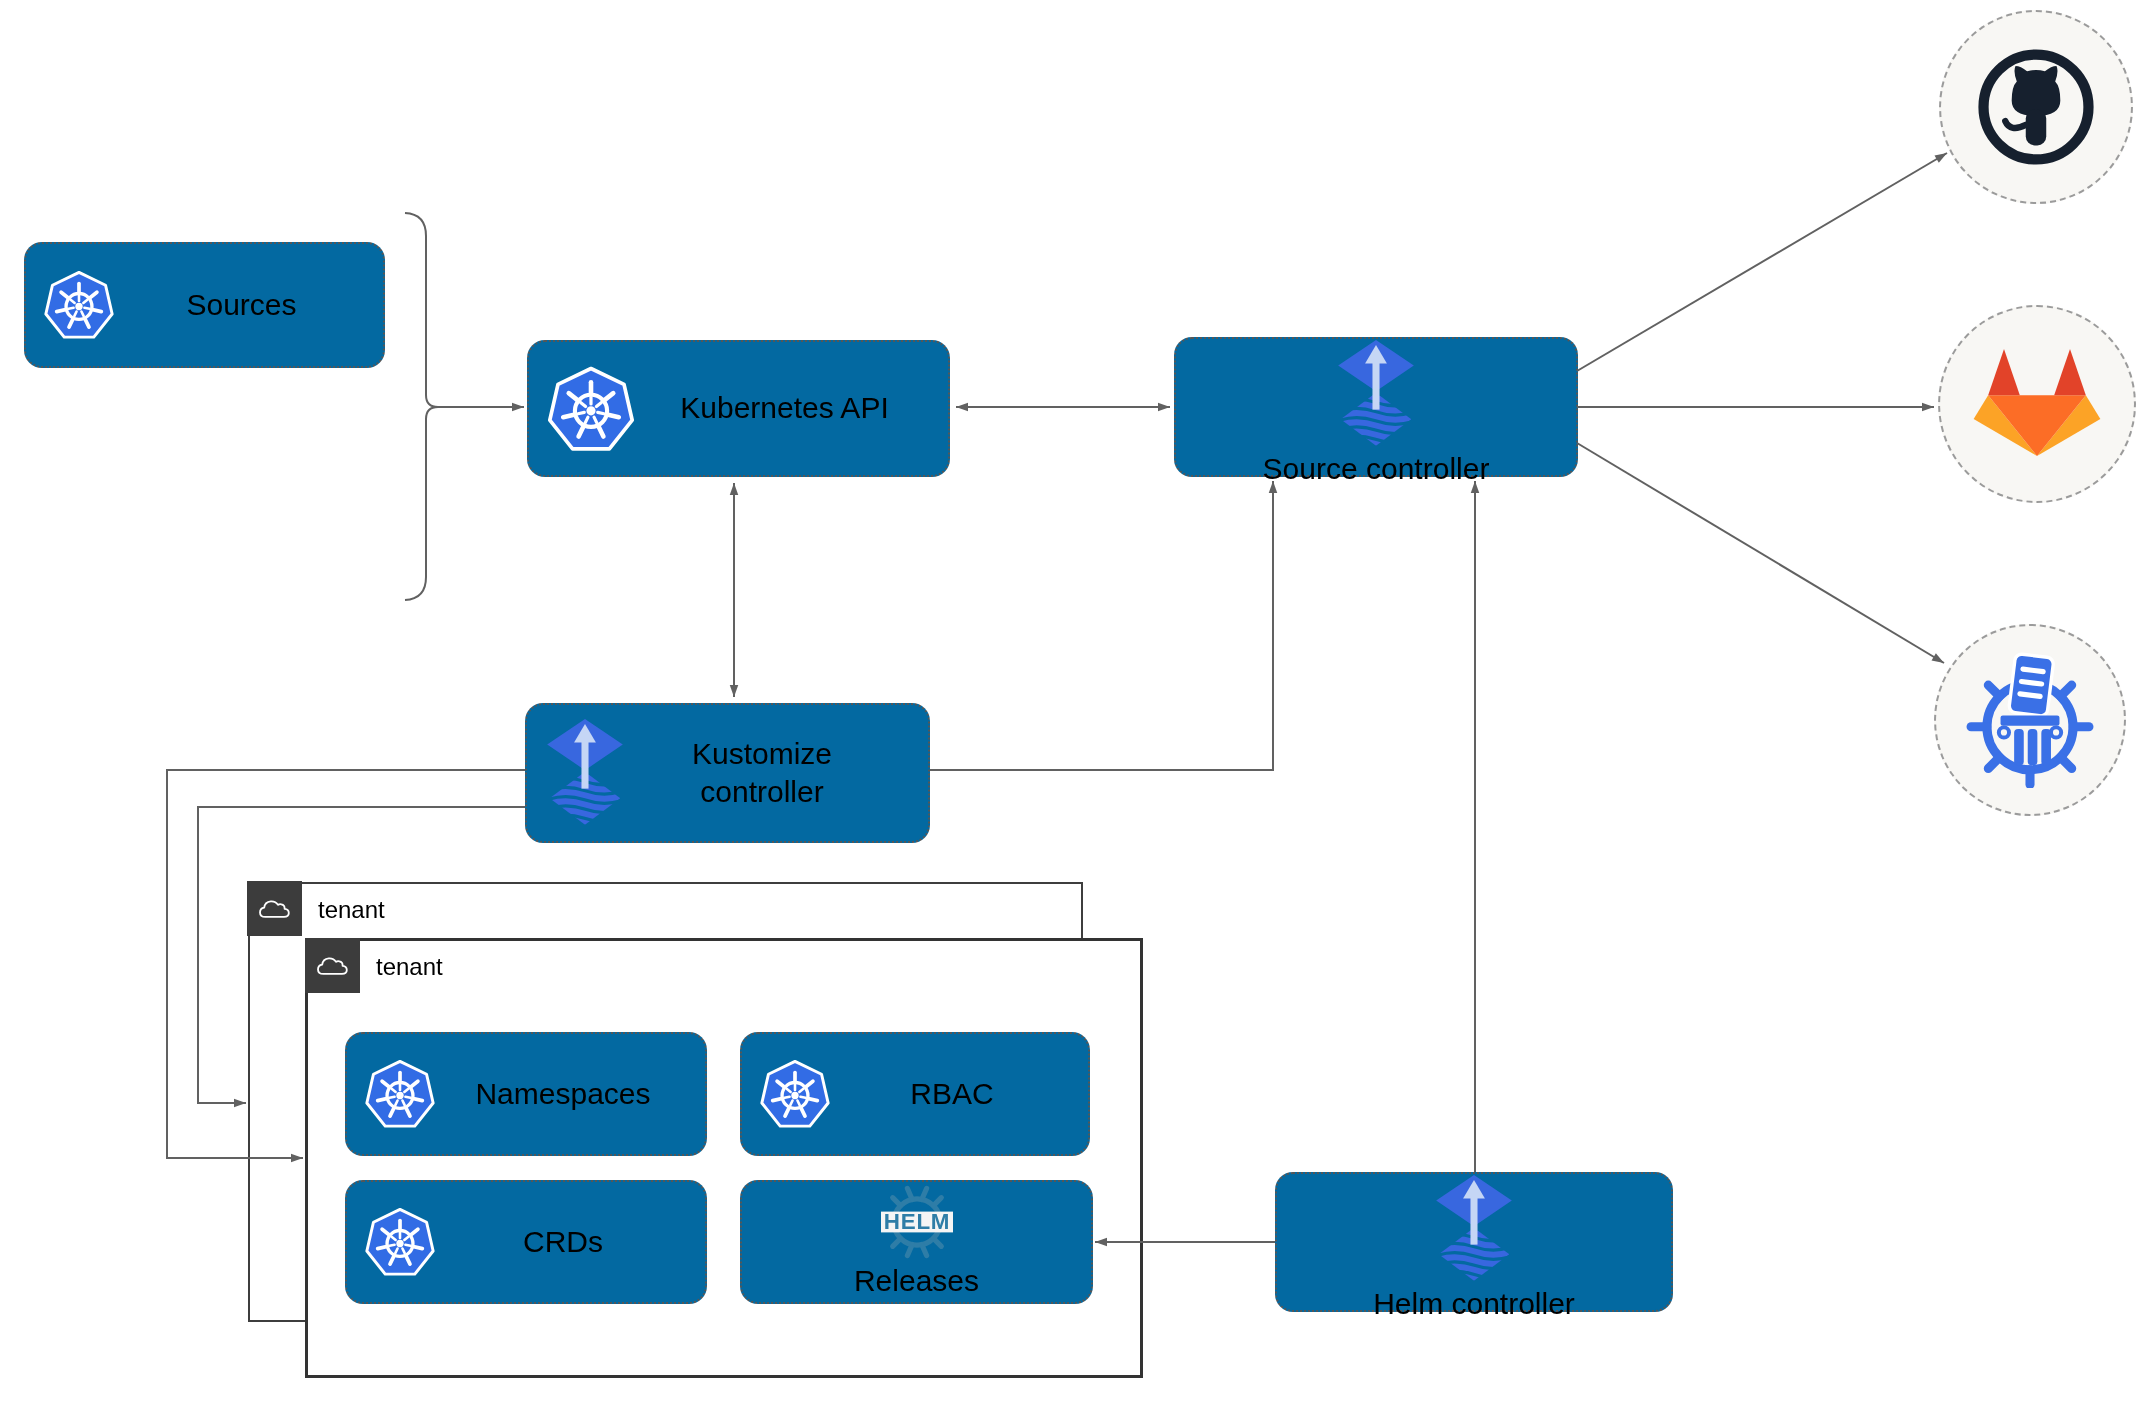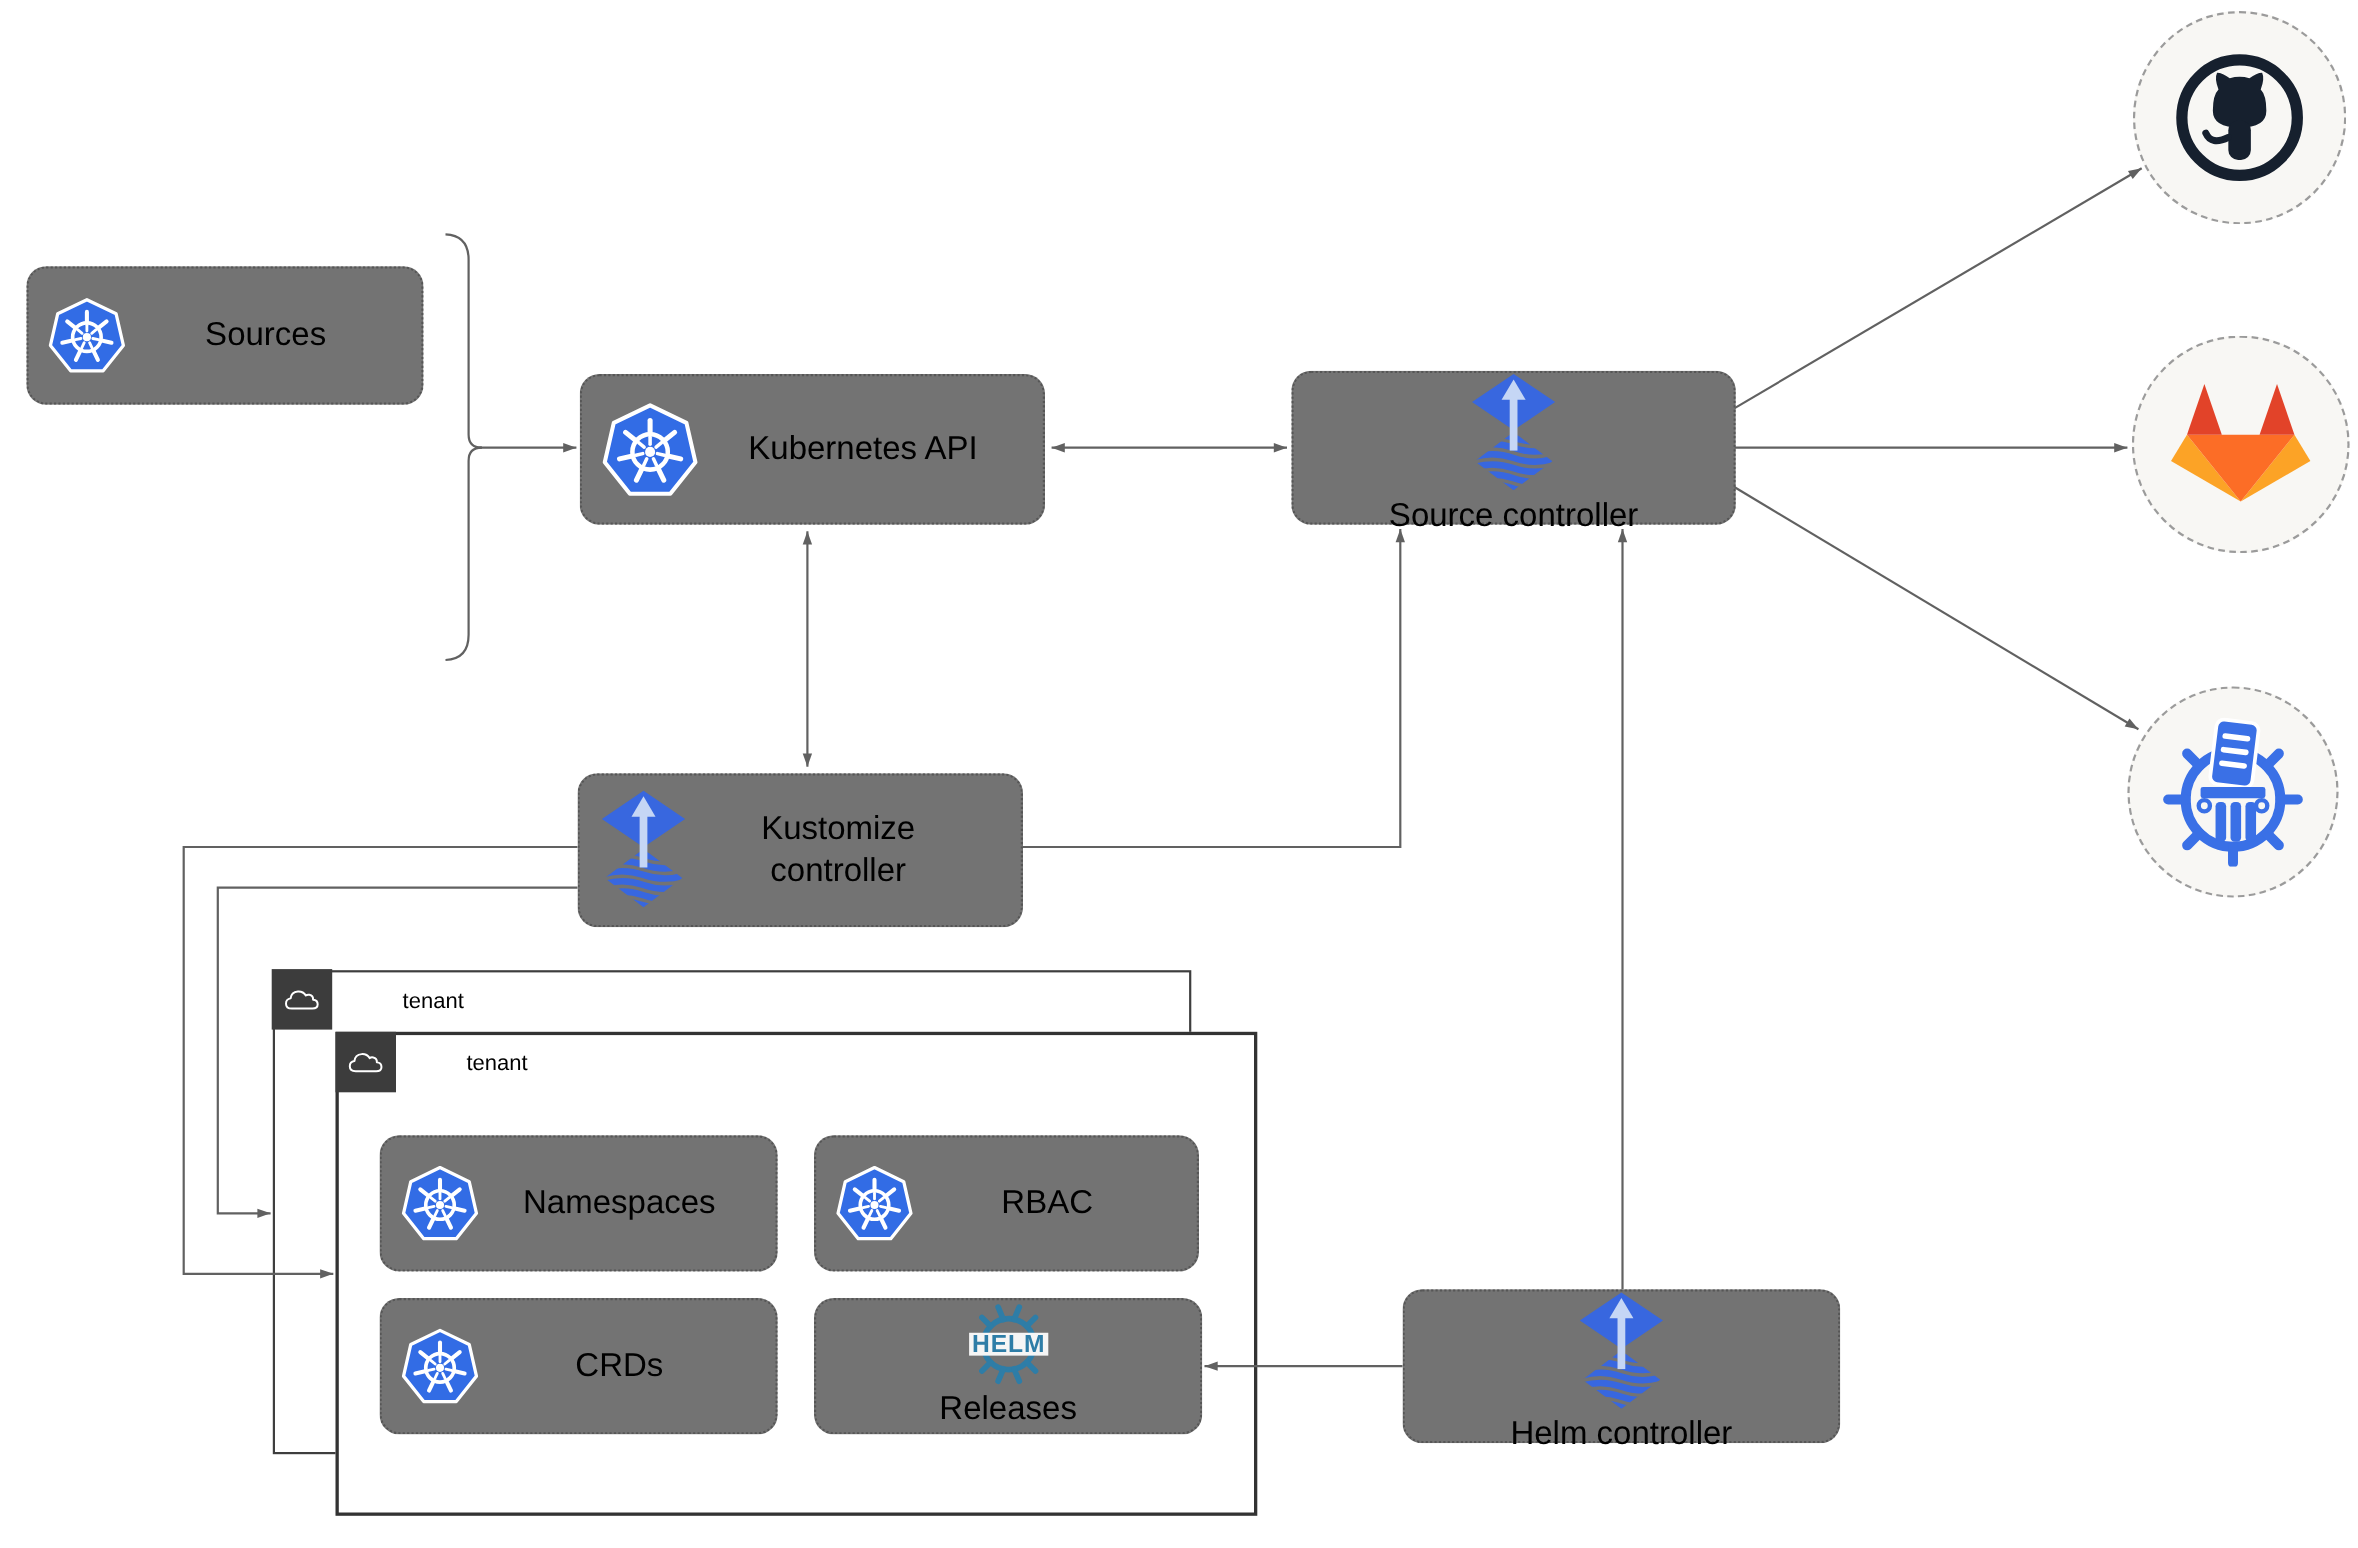--- a/index.html
+++ b/index.html
@@ -1,37 +1,37 @@
 <!DOCTYPE html>
 <html><head>
 <meta charset="utf-8">
 <style>
   html,body { margin:0; padding:0; background:#ffffff; }
   #canvas {
     position:relative; width:2144px; height:1407px; background:#ffffff;
     font-family:"Liberation Sans", sans-serif; overflow:hidden;
   }
   .pill {
-    position:absolute; background:#737373; border:2px dotted #565656;
+    position:absolute; background:#0369a1; border:2px dotted #565656;
     border-radius:18px; display:flex; align-items:center;
     box-sizing:border-box; padding:0 16px;
   }
   .pill .label {
     flex:1; text-align:center; font-size:30px; color:#000000; line-height:1.27;
   }
   .icon-wrap { display:flex; align-items:center; justify-content:center; flex:0 0 auto; }
   .tenant { position:absolute; background:#ffffff; border:2px solid #3e3e3e; box-sizing:border-box; }
   .tenant.front { border-width:3px; border-color:#333333; }
   .tenant-tab {
     position:absolute; top:-3px; left:-3px; width:55px; height:55px;
     background:#3c3c3c; display:flex; align-items:center; justify-content:center;
   }
   .tenant-label {
     position:absolute; left:68px; top:0; height:52px; display:flex;
-    align-items:center; font-size:20px; color:#000000;margin-left:48px;
+    align-items:center; font-size:24px; color:#000000;
   }
   .remote {
     position:absolute; border:2px dashed #9b9b9b; border-radius:50%;
     background:#f8f7f4; display:flex; align-items:center; justify-content:center;
     box-sizing:border-box;
   }
   #edges { position:absolute; left:0; top:0; width:2144px; height:1407px; pointer-events:none; z-index:10; }
   #symdefs { position:absolute; width:0; height:0; overflow:hidden; }
   .z1 { z-index:1; } .z2 { z-index:2; } .z3 { z-index:3; }
 </style>

